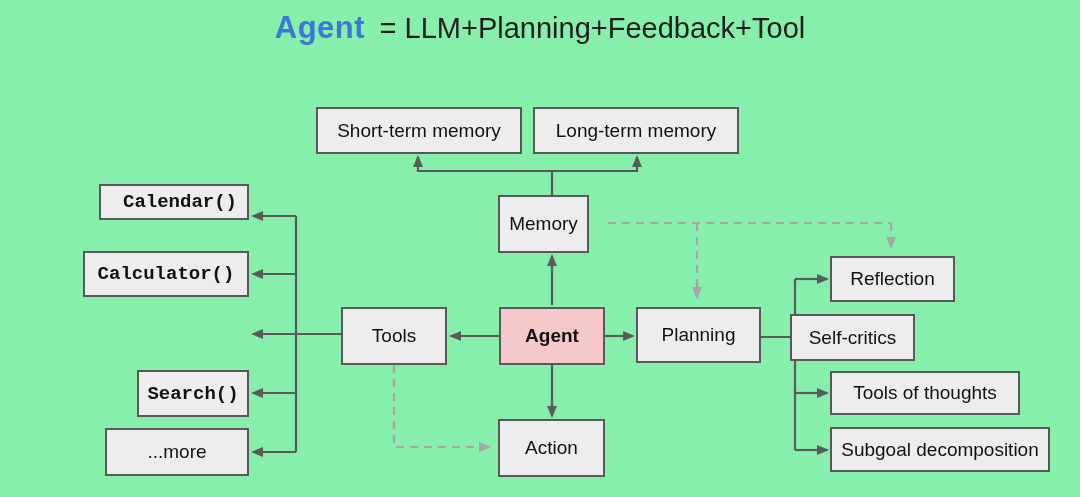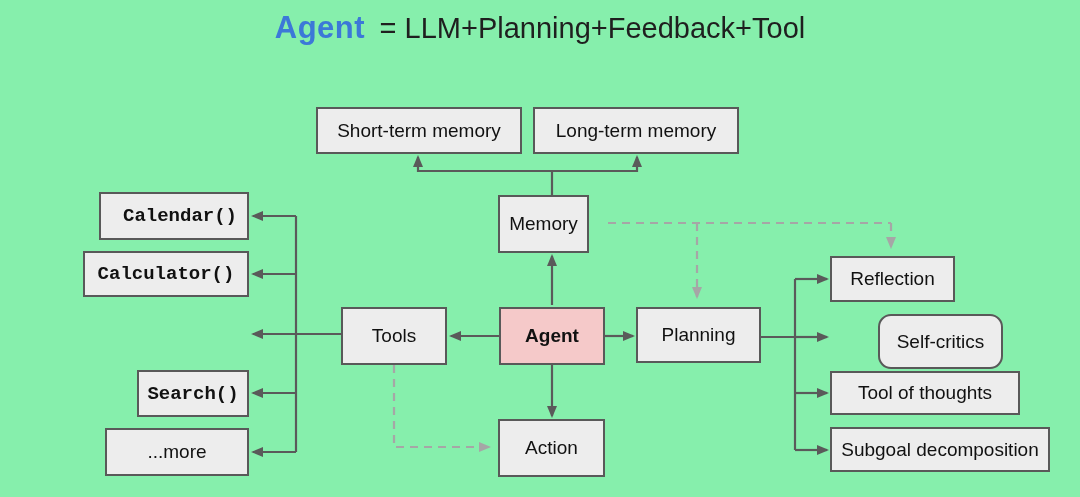--- a/index.html
+++ b/index.html
@@ -114,23 +114,23 @@
 
   <div class="node" style="left:316px; top:107px; width:206px; height:47px;">Short-term memory</div>
   <div class="node" style="left:533px; top:107px; width:206px; height:47px;text-align:right;">Long-term memory</div>
   <div class="node" style="left:498px; top:195px; width:91px; height:58px;">Memory</div>
 
   <div class="node" style="left:341px; top:307px; width:106px; height:58px;">Tools</div>
   <div class="node agent" style="left:499px; top:307px; width:106px; height:58px;">Agent</div>
   <div class="node" style="left:636px; top:307px; width:125px; height:56px;">Planning</div>
   <div class="node" style="left:498px; top:419px; width:107px; height:58px;">Action</div>
 
-  <div class="node code" style="left:99px; top:192px; width:150px; height:48px;padding-left:12px;">Calendar()</div>
+  <div class="node code" style="left:99px; top:184px; width:150px; height:36px;padding-left:12px;">Calendar()</div>
   <div class="node code" style="left:83px; top:251px; width:166px; height:46px;text-align:center;">Calculator()</div>
   <div class="node code" style="left:137px; top:370px; width:112px; height:47px;">Search()</div>
   <div class="node" style="left:105px; top:428px; width:144px; height:48px;">...more</div>
 
   <div class="node" style="left:830px; top:256px; width:125px; height:46px;">Reflection</div>
-  <div class="node" style="left:878px; top:314px; width:125px; height:55px;border-radius:13px;">Self-critics</div>
-  <div class="node" style="left:830px; top:371px; width:190px; height:44px;">Tool of thoughts</div>
+  <div class="node" style="left:790px; top:314px; width:125px; height:47px;">Self-critics</div>
+  <div class="node" style="left:830px; top:371px; width:190px; height:44px;">Tools of thoughts</div>
   <div class="node" style="left:830px; top:427px; width:220px; height:45px;text-align:center;">Subgoal decomposition</div>
 
 </div>
 
 </body></html>

